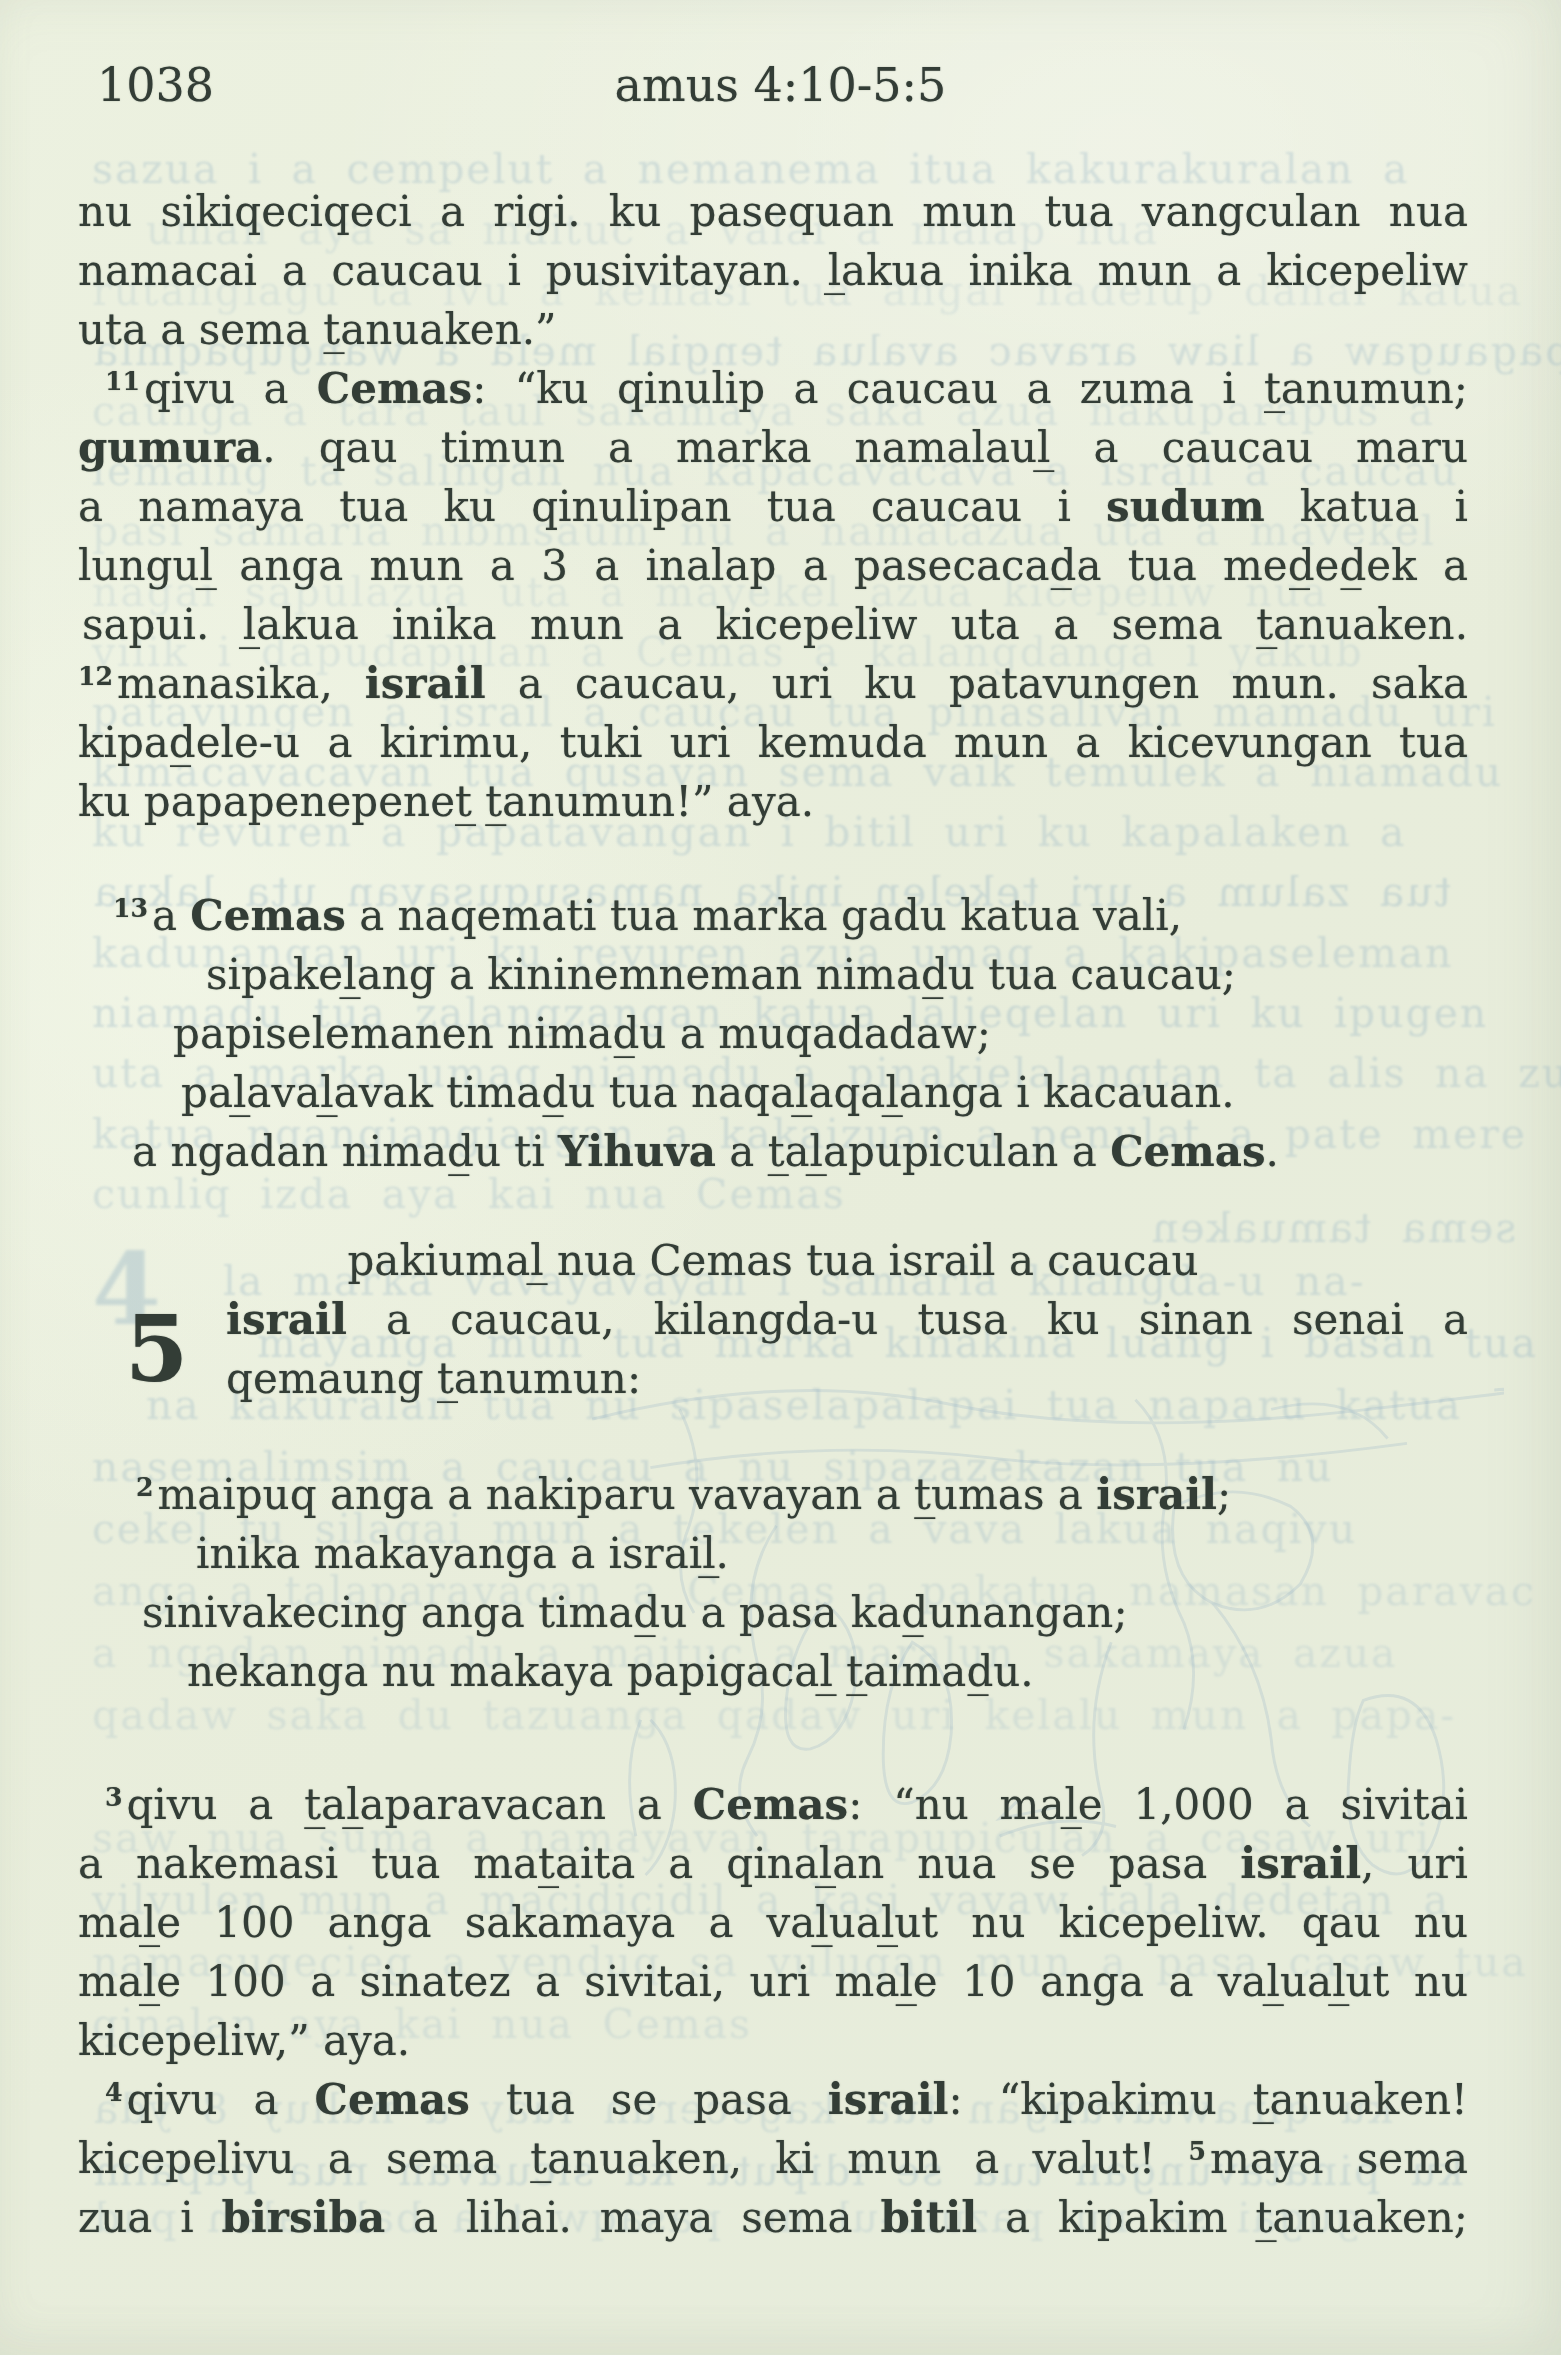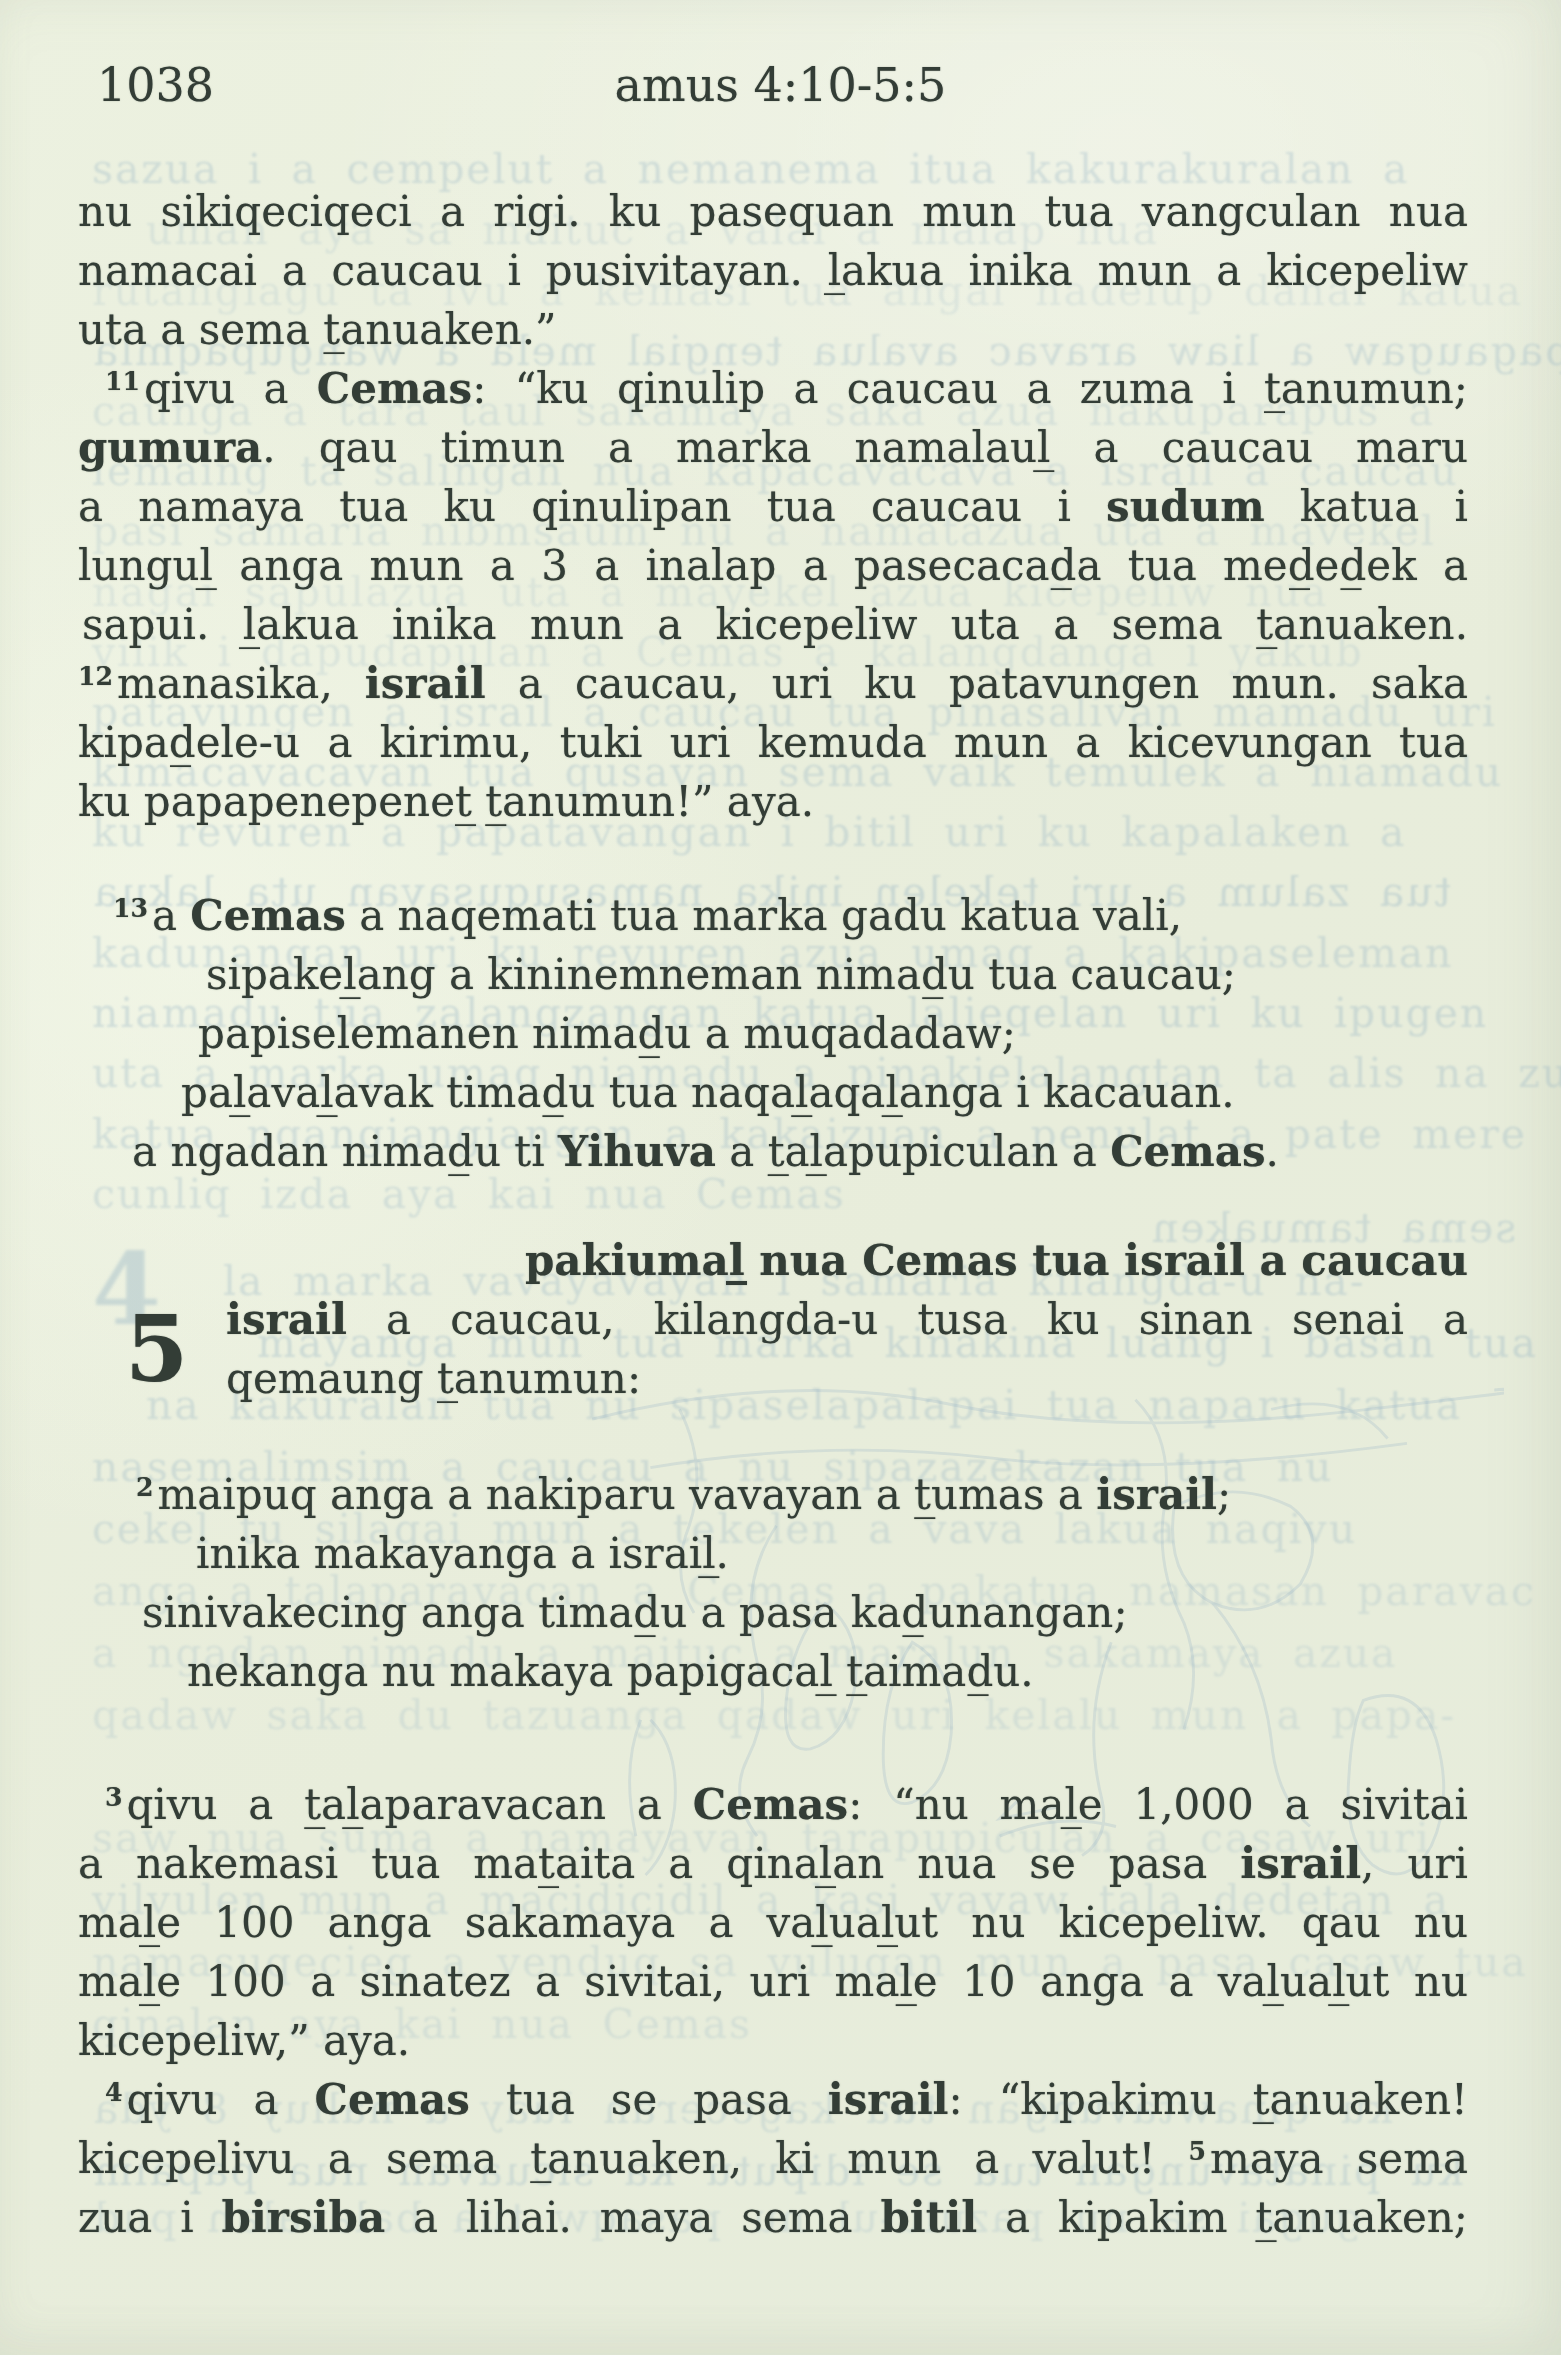--- a/index.html
+++ b/index.html
@@ -29,21 +29,21 @@
   
   .ink-layer{position:absolute;inset:0;z-index:2;}
   .ink{text-shadow:0 0 1.2px rgba(45,58,50,.5);}
   .header-pageno{position:absolute;left:97px;top:58px;font-size:46px;line-height:54px;}
   .header-runhead{position:absolute;left:0;top:58px;width:100%;text-align:center;font-size:46px;line-height:54px;}
   .text-column{position:absolute;left:78px;top:182px;width:1390px;}
   .line{height:59px;line-height:59px;font-size:42px;white-space:normal;}
   .line.j{text-align:justify;text-align-last:justify;}
   .line b{font-weight:bold;}
   sup.vn{font-size:0.60em;line-height:0;vertical-align:0.52em;font-weight:bold;margin-right:3.9px;}
-  .heading{height:59px;line-height:59px;font-size:42px;font-weight:bold;text-align:right;}
+  .heading{height:59px;line-height:59px;font-size:42px;font-weight:normal;text-align:center;}
   .chapter-open{position:relative;padding-left:148px;}
   .dropcap{position:absolute;left:47px;top:13.6px;font-size:91px;font-weight:bold;line-height:1;}
 </style>
 </head>
 <body>
 
 <div class="page">
 
   <div class="ghost-layer">
     <svg class="ghost-art" width="970" height="563" viewBox="0 0 1000 580" fill="none">
@@ -116,21 +116,21 @@
           <div class="line ink j" style="margin-left: 0px;">a namaya tua ku qinulipan tua caucau i <b>sudum</b> katua i</div>
           <div class="line ink j" style="margin-left: 0px;">lungul̲ anga mun a 3 a inalap a pasecacad̲a tua med̲ed̲ek a</div>
           <div class="line ink j" style="margin-left: 4px;">sapui.  l̲akua inika mun a kicepeliw uta a sema t̲anuaken.</div>
           <div class="line ink j" style="margin-left: 0px;"><sup class="vn">12</sup>manasika, <b>israil</b> a caucau, uri ku patavungen mun.  saka</div>
           <div class="line ink j" style="margin-left: 0px;">kipad̲ele-u a kirimu, tuki uri kemuda mun a kicevungan tua</div>
           <div class="line ink" style="margin-left: 0px;">ku papapenepenet̲ t̲anumun!” aya.</div>
         </div>
         <div style="margin-top: 55px;">
           <div class="line ink" style="margin-left: 35px;"><sup class="vn">13</sup>a <b>Cemas</b> a naqemati tua marka gadu katua vali,</div>
           <div class="line ink" style="margin-left: 128px;">sipakel̲ang a kininemneman nimad̲u tua caucau;</div>
-          <div class="line ink" style="margin-left: 120px;">papiselemanen nimad̲u a muqadadaw;</div>
+          <div class="line ink" style="margin-left: 95px;">papiselemanen nimad̲u a muqadadaw;</div>
           <div class="line ink" style="margin-left: 103px;">pal̲aval̲avak timad̲u tua naqal̲aqal̲anga i kacauan.</div>
           <div class="line ink" style="margin-left: 54px;">a ngadan nimad̲u ti <b>Yihuva</b> a t̲al̲apupiculan a <b>Cemas</b>.</div>
         </div>
         <div class="heading ink" style="margin-top: 50px;">pakiumal̲ nua Cemas tua israil a caucau</div>
         <div class="chapter-open" style="margin-top: 0px;">
           <span class="dropcap ink">5</span>
           <div class="line ink j" style="margin-left: 0px;"><b>israil</b> a caucau, kilangda-u tusa ku sinan senai a</div>
           <div class="line ink" style="margin-left: 0px;">qemaung t̲anumun:</div>
         </div>
         <div style="margin-top: 57px;">

